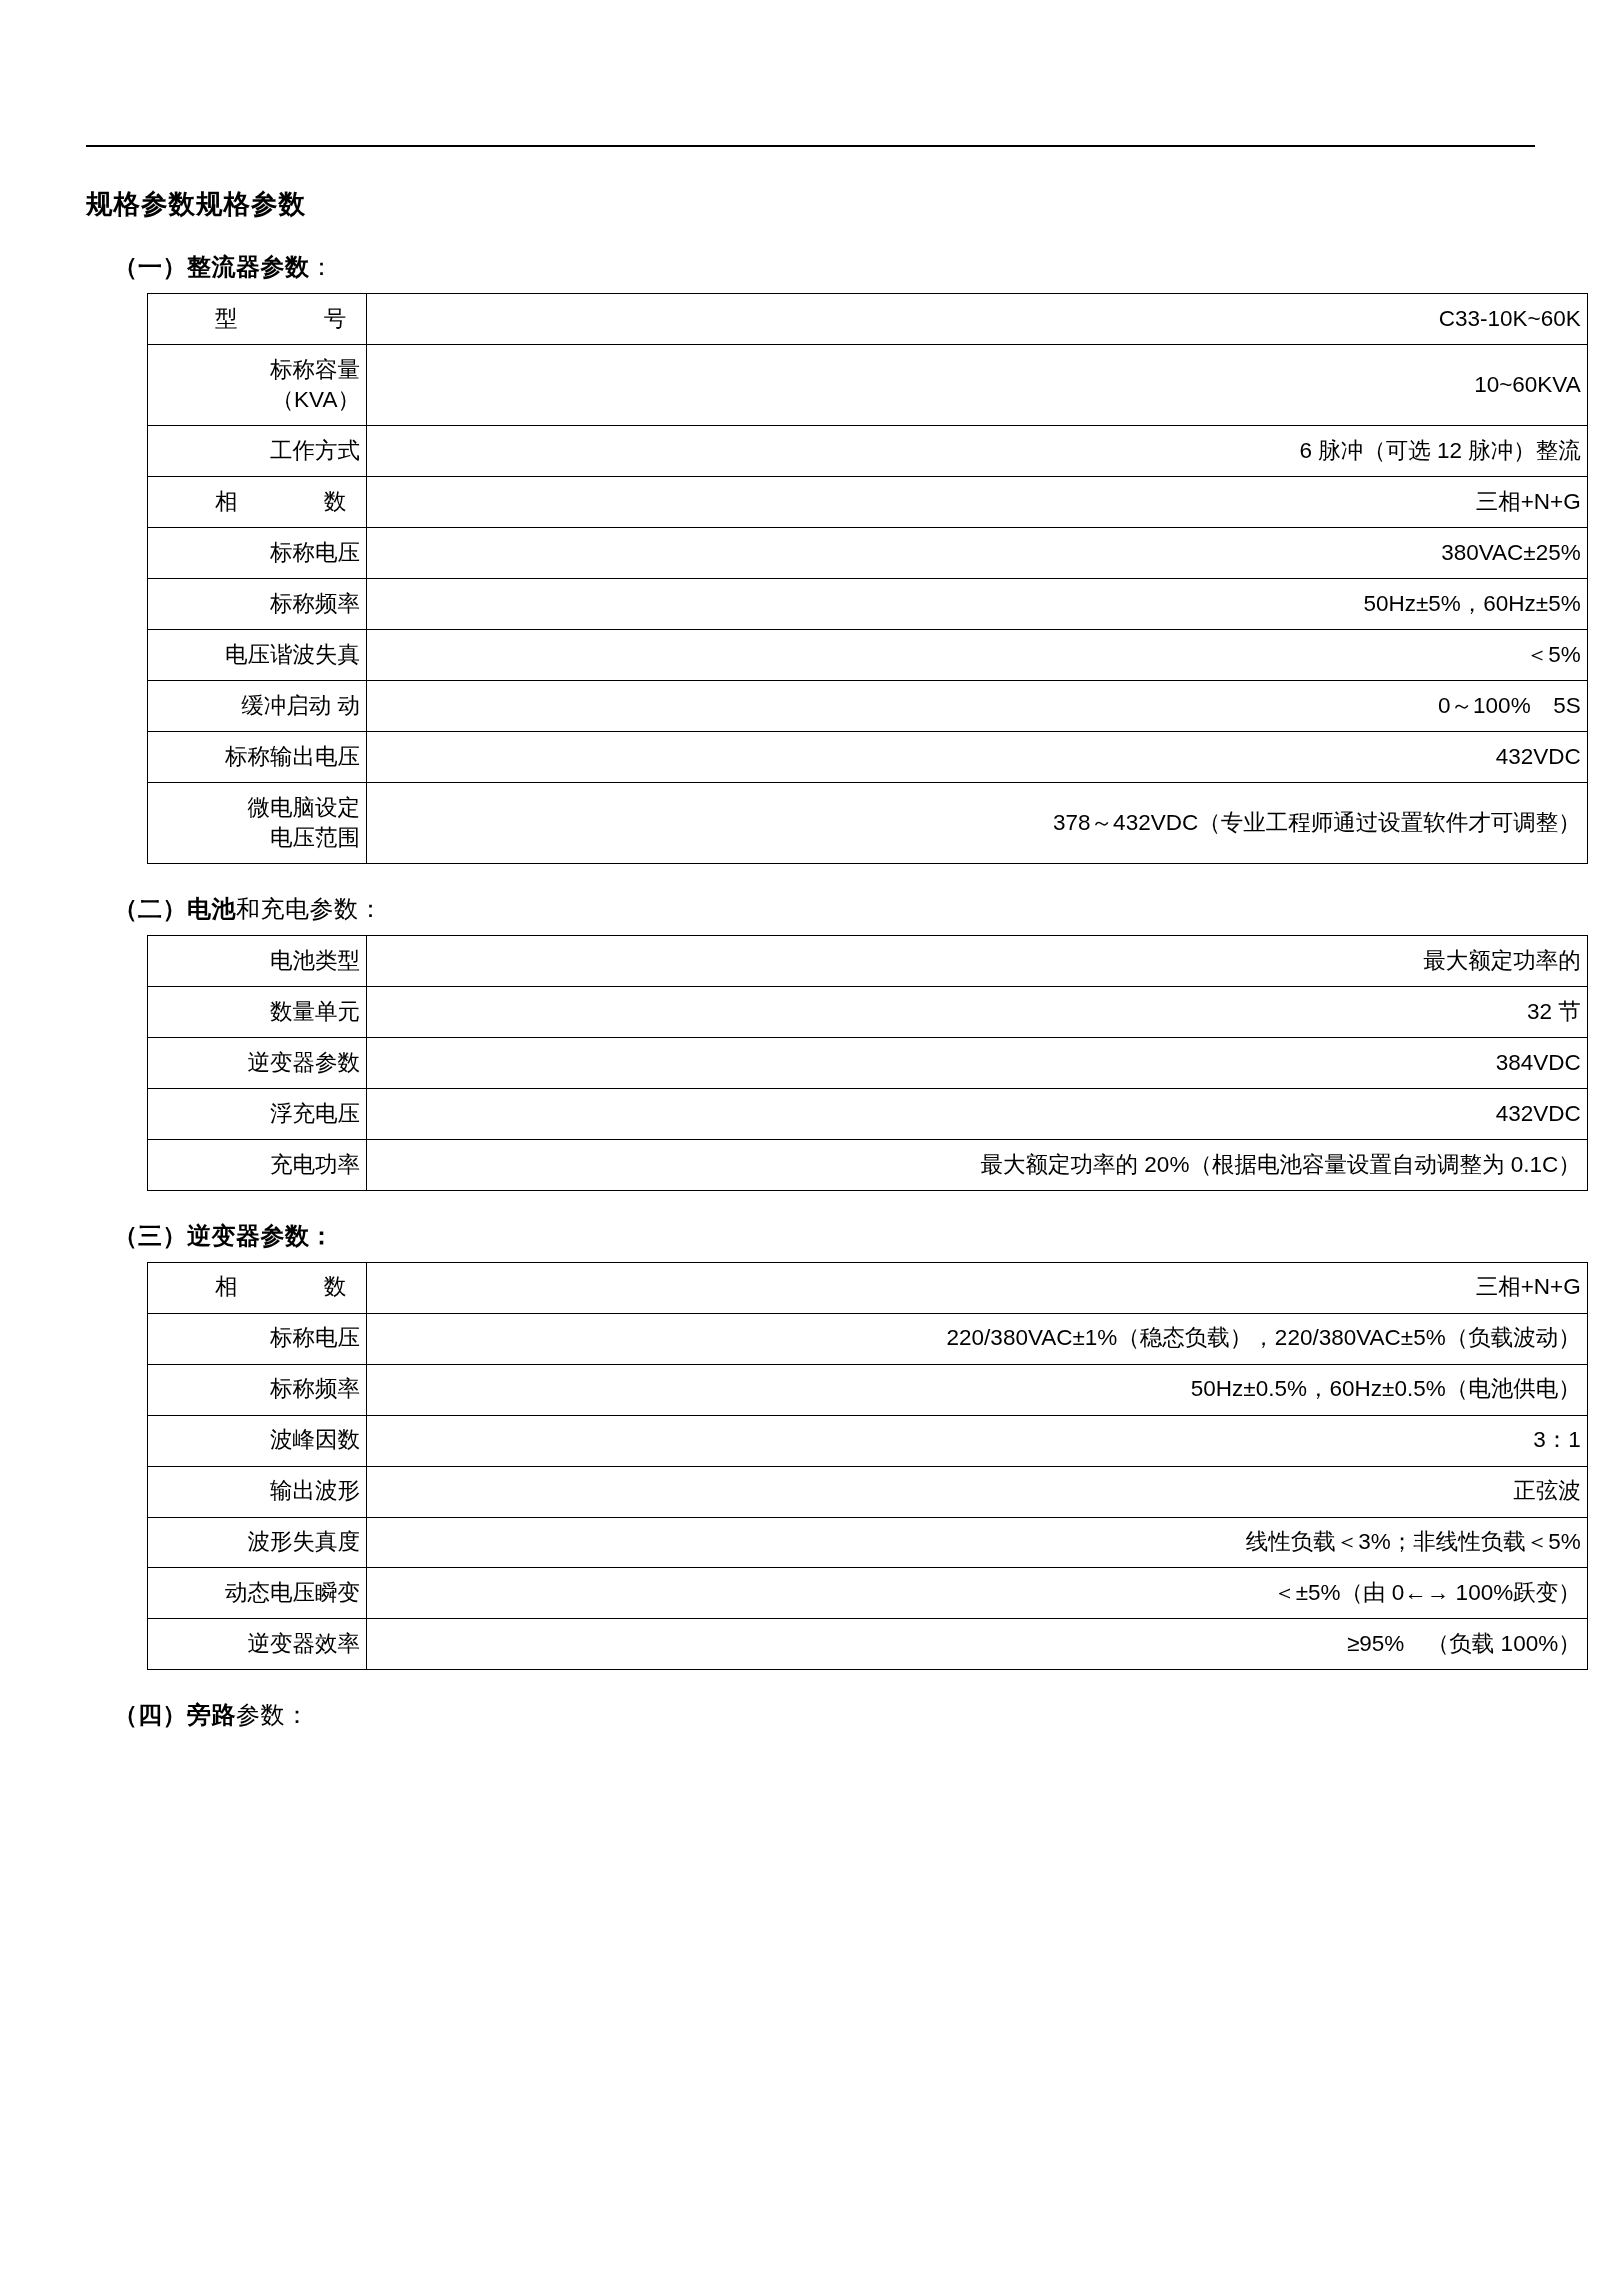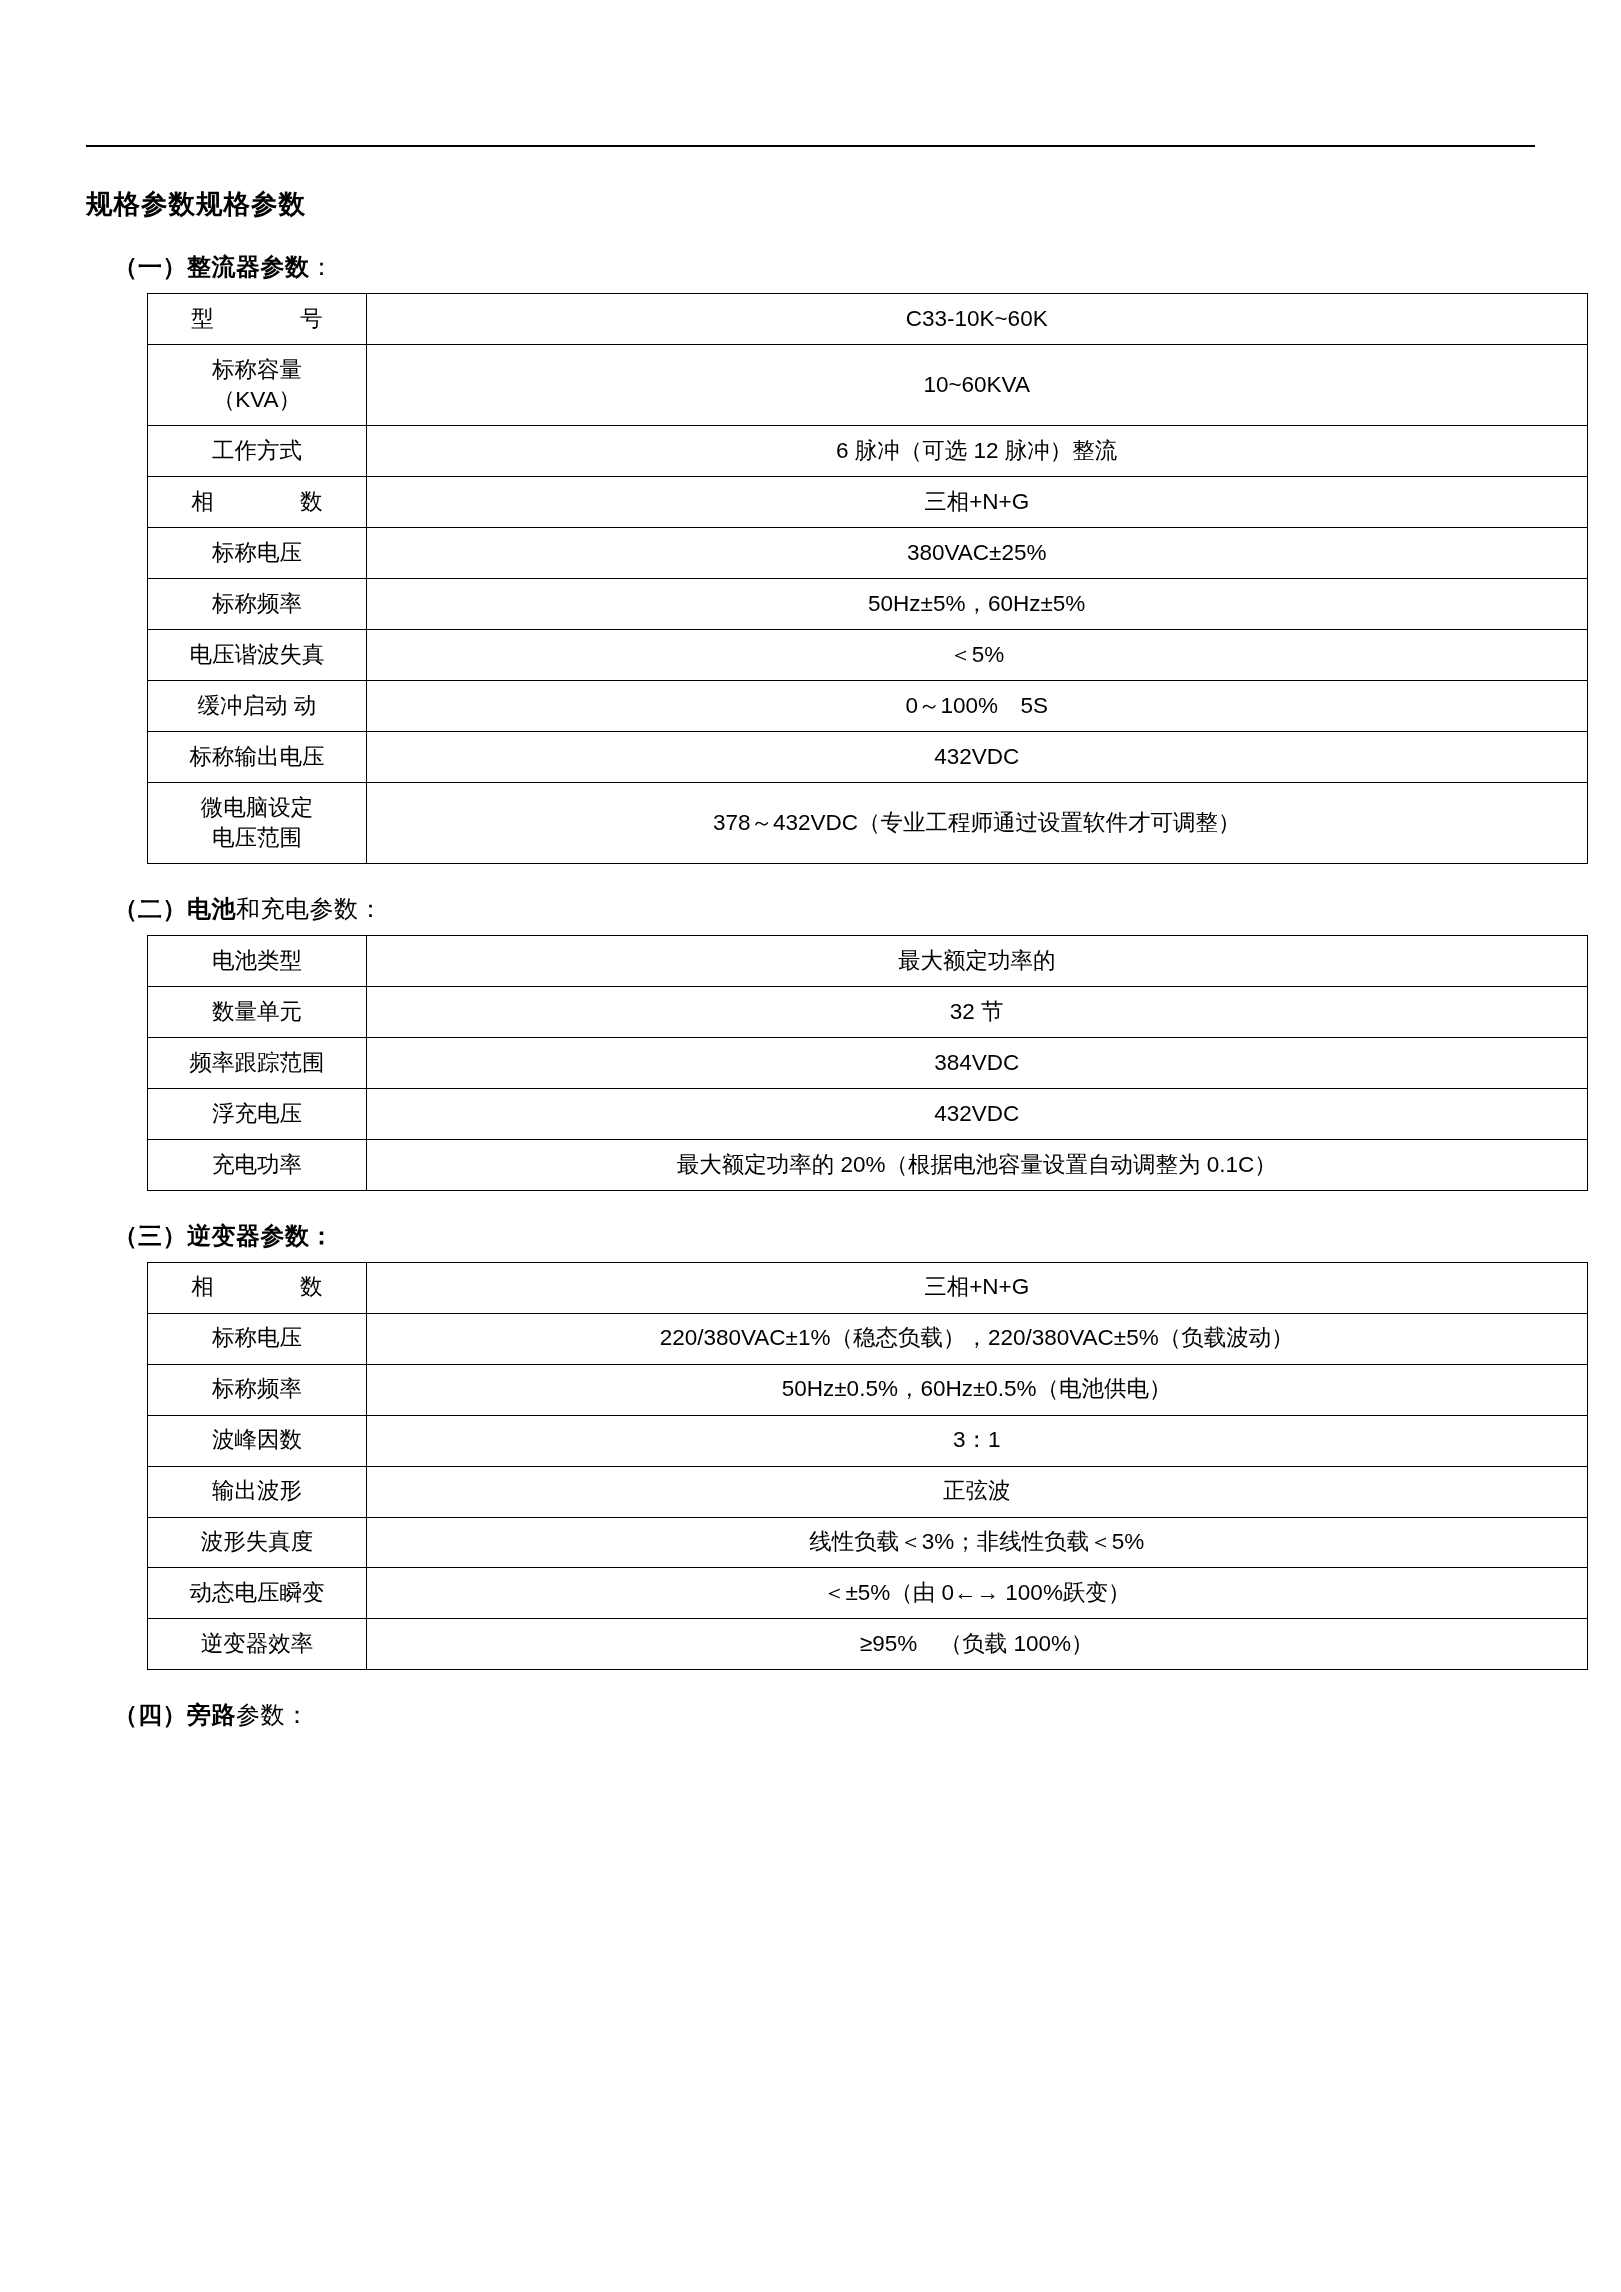--- a/index.html
+++ b/index.html
@@ -51,21 +51,21 @@
   }
   table.spec {
     border-collapse: collapse;
     margin-left: 61px;
     width: 1413px;
     table-layout: fixed;
   }
   table.spec td {
     border: 1px solid #000;
     font-size: 22.5px;
-    text-align: center;
+    text-align: right;
     vertical-align: middle;
     padding: 9.8px 5.9px;
     line-height: 1.35;
   }
   table.spec td.label {
     width: 206px;
   }
   table.spec td.value {
     width: 1208px;
   }
@@ -144,21 +144,21 @@
       <tbody>
         <tr class="tall">
           <td class="label">电池类型</td>
           <td class="value">最大额定功率的</td>
         </tr>
         <tr>
           <td class="label">数量单元</td>
           <td class="value">32 节</td>
         </tr>
         <tr>
-          <td class="label">频率跟踪范围</td>
+          <td class="label">逆变器参数</td>
           <td class="value">384VDC</td>
         </tr>
         <tr>
           <td class="label">浮充电压</td>
           <td class="value">432VDC</td>
         </tr>
         <tr>
           <td class="label">充电功率</td>
           <td class="value">最大额定功率的 20%（根据电池容量设置自动调整为 0.1C）</td>
         </tr>

